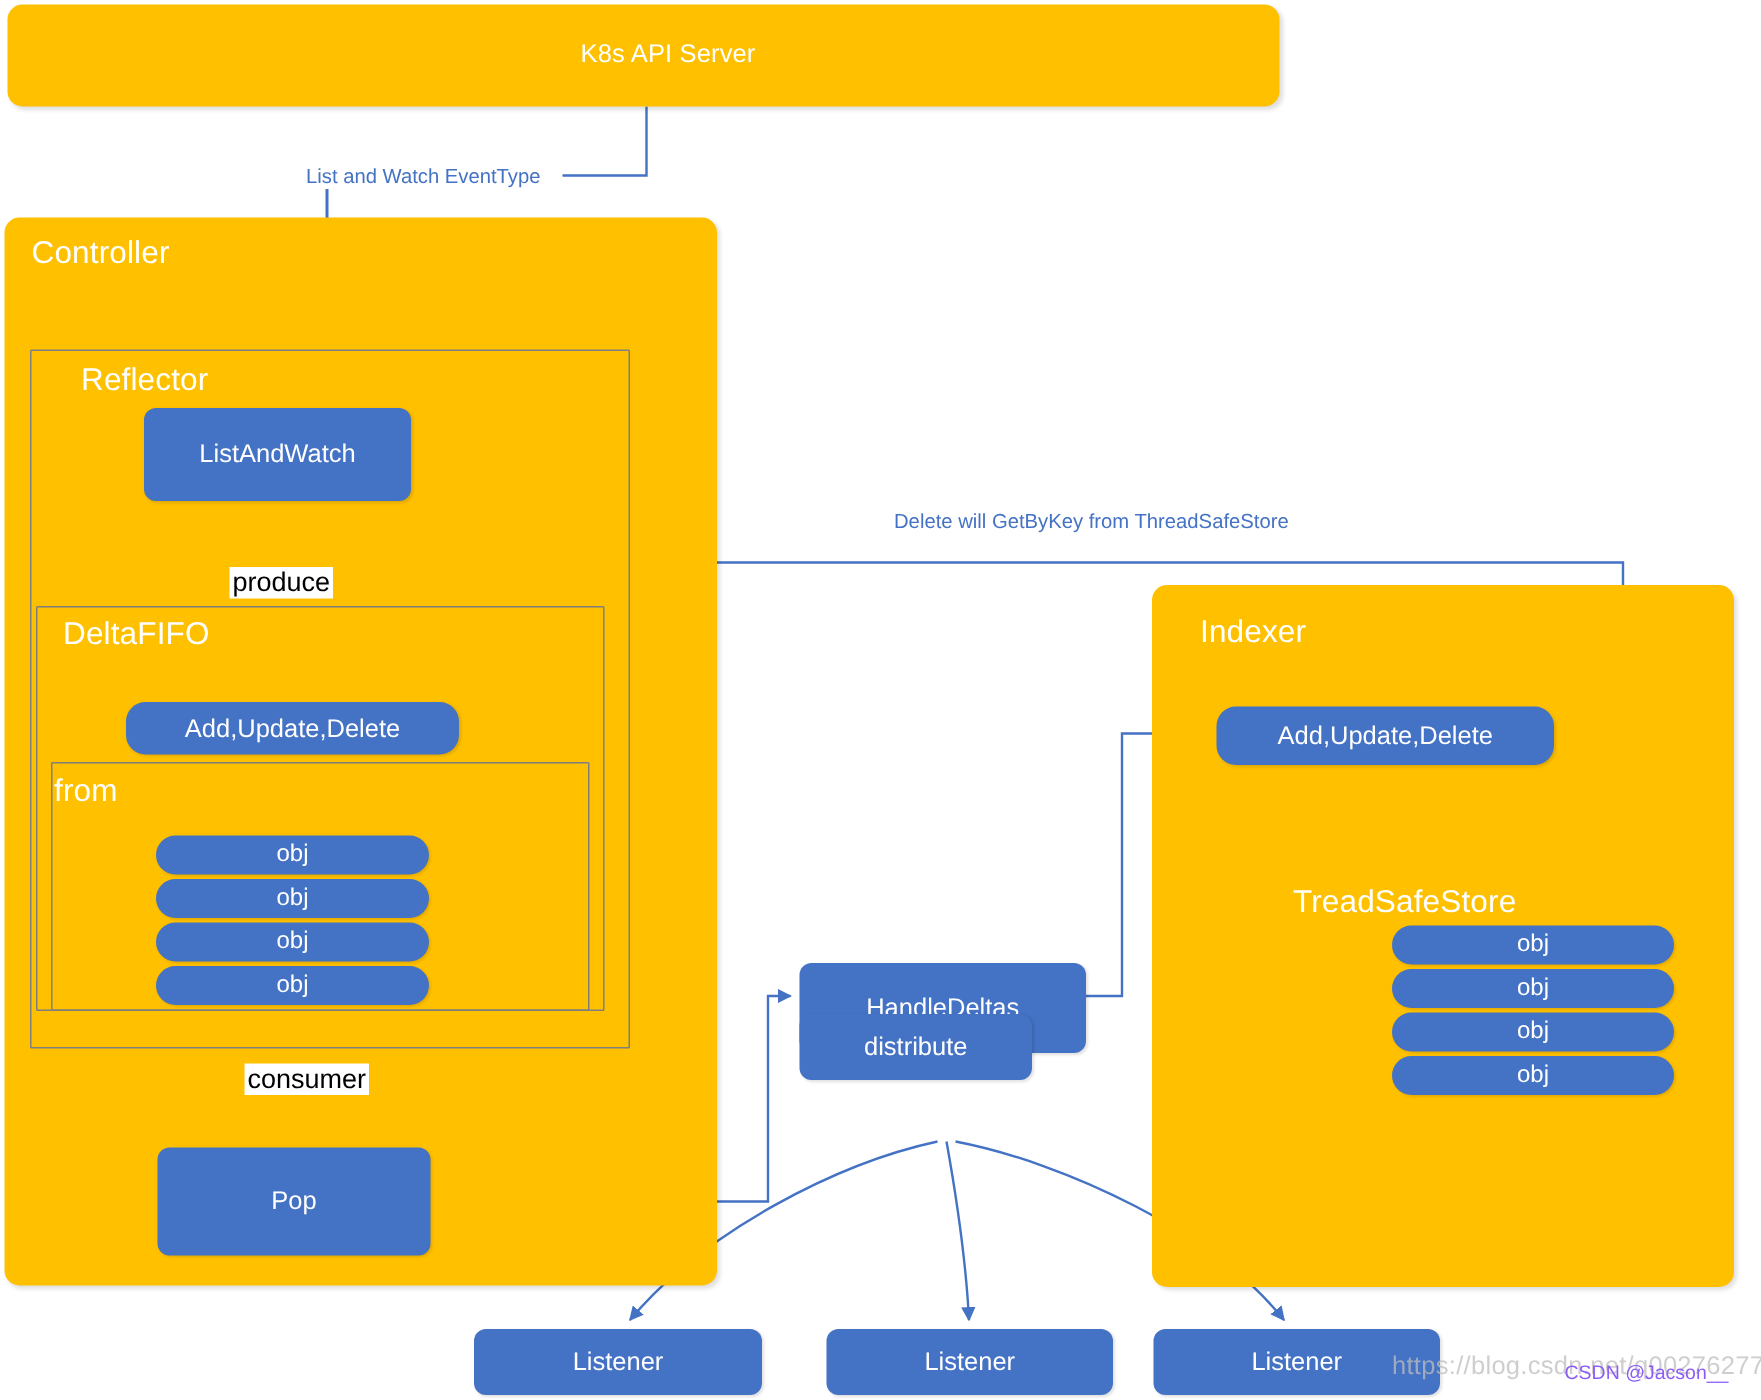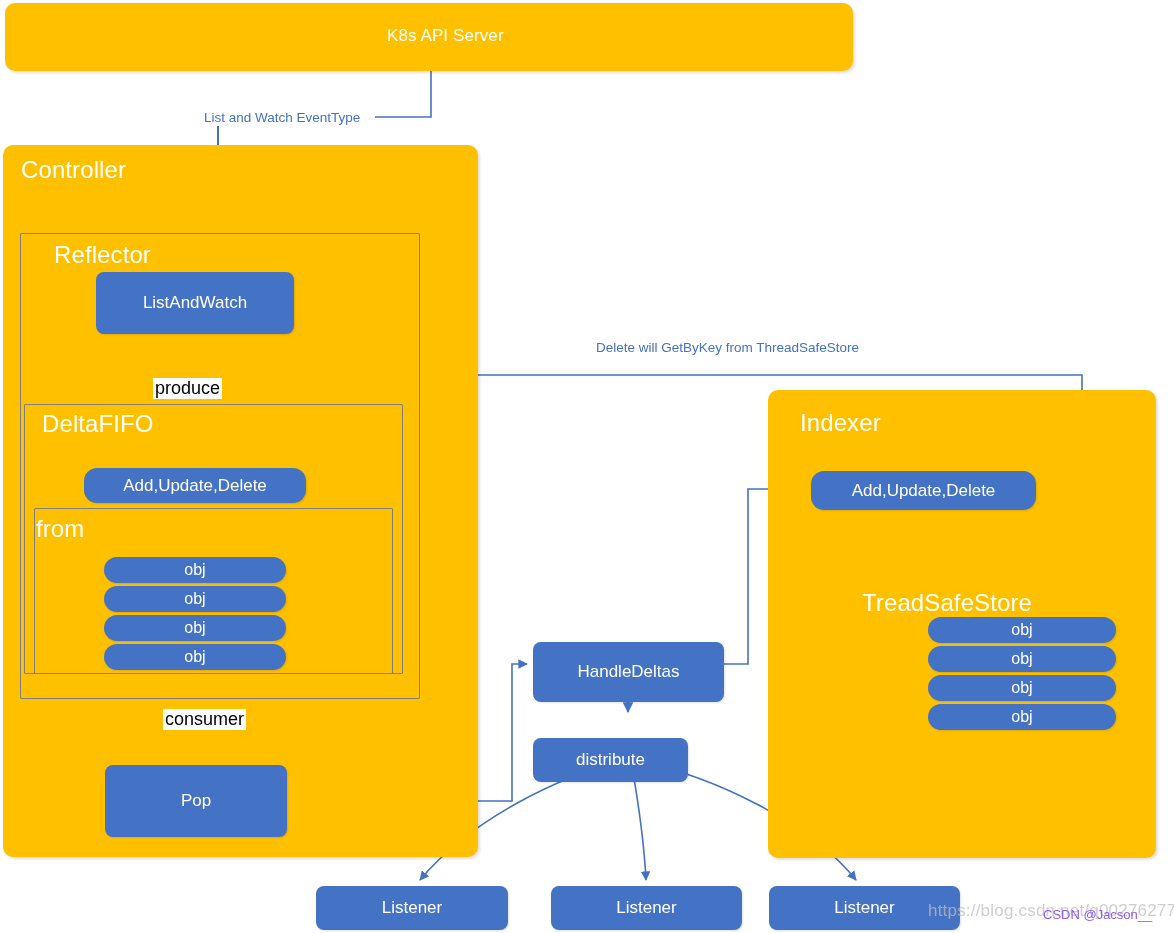--- a/index.html
+++ b/index.html
@@ -18,21 +18,21 @@
   
   .amber{
     position:absolute;
     background:#FFC000;
     border-radius:10px;
     box-shadow:2px 2px 3px rgba(0,0,0,0.13);
   }
   .amber-label{
     position:absolute;
     color:#ffffff;
-    font-size:24px;
+    font-size:21px;
     line-height:1;
     white-space:nowrap;
     letter-spacing:0.1px;
   }
   .blue{
     position:absolute;
     background:#4472C4;
     color:#ffffff;
     border-radius:9px;
     display:flex;
@@ -134,21 +134,21 @@
 
   <div class="amber" style="left:5px; top:3px; width:848px; height:68px;"></div>
   <div class="amber-label" style="left:387px; top:27px; font-size:17px;">K8s API Server</div>
 
   <div class="amber" style="left:3px; top:145px; width:475px; height:712px;"></div>
   <div class="amber-label" style="left:21px; top:158px;">Controller</div>
 
   <div class="outline" style="left:20px; top:233px; width:398px; height:464px;"></div>
   <div class="amber-label" style="left:54px; top:243px;">Reflector</div>
 
-  <div class="blue soft" style="left:96px; top:272px; width:198px; height:62px;">ListAndWatch</div>
+  <div class="blue soft" style="left:96px; top:272px; width:178px; height:62px;">ListAndWatch</div>
 
   <div class="edge-label" style="left:153px; top:378px;">produce</div>
 
   <div class="outline" style="left:24px; top:404px; width:377px; height:268px;"></div>
   <div class="amber-label" style="left:42px; top:412px;">DeltaFIFO</div>
 
   <div class="blue pill" style="left:84px; top:468px; width:222px; height:35px;">Add,Update,Delete</div>
 
   <div class="amber-label" style="left:36px; top:517px;">from</div>
 
@@ -169,21 +169,21 @@
   <div class="blue pill" style="left:811px; top:471px; width:225px; height:39px;">Add,Update,Delete</div>
 
   <div class="amber-label" style="left:862px; top:591px;">TreadSafeStore</div>
 
   <div class="blue pill" style="left:928px; top:617px; width:188px; height:26px; font-size:16px;">obj</div>
   <div class="blue pill" style="left:928px; top:646px; width:188px; height:26px; font-size:16px;">obj</div>
   <div class="blue pill" style="left:928px; top:675px; width:188px; height:26px; font-size:16px;">obj</div>
   <div class="blue pill" style="left:928px; top:704px; width:188px; height:26px; font-size:16px;">obj</div>
 
   <div class="blue soft" style="left:533px; top:642px; width:191px; height:60px;">HandleDeltas</div>
-  <div class="blue soft" style="left:533px; top:738px; width:155px; height:44px;">distribute</div>
+  <div class="blue soft" style="left:533px; top:676px; width:155px; height:44px;">distribute</div>
 
   <div class="blue soft" style="left:316px; top:886px; width:192px; height:44px;">Listener</div>
   <div class="blue soft" style="left:551px; top:886px; width:191px; height:44px;">Listener</div>
   <div class="blue soft" style="left:769px; top:886px; width:191px; height:44px;">Listener</div>
 
   <div class="note" style="left:204px; top:110px;">List and Watch EventType</div>
   <div class="note" style="left:596px; top:340px;">Delete will GetByKey from ThreadSafeStore</div>
 
   <div class="wm-a" style="left:928px; top:901px;">https://blog.csdn.net/q00276277</div>
   <div class="wm-b" style="left:1043px; top:907px;">CSDN @Jacson__</div>

